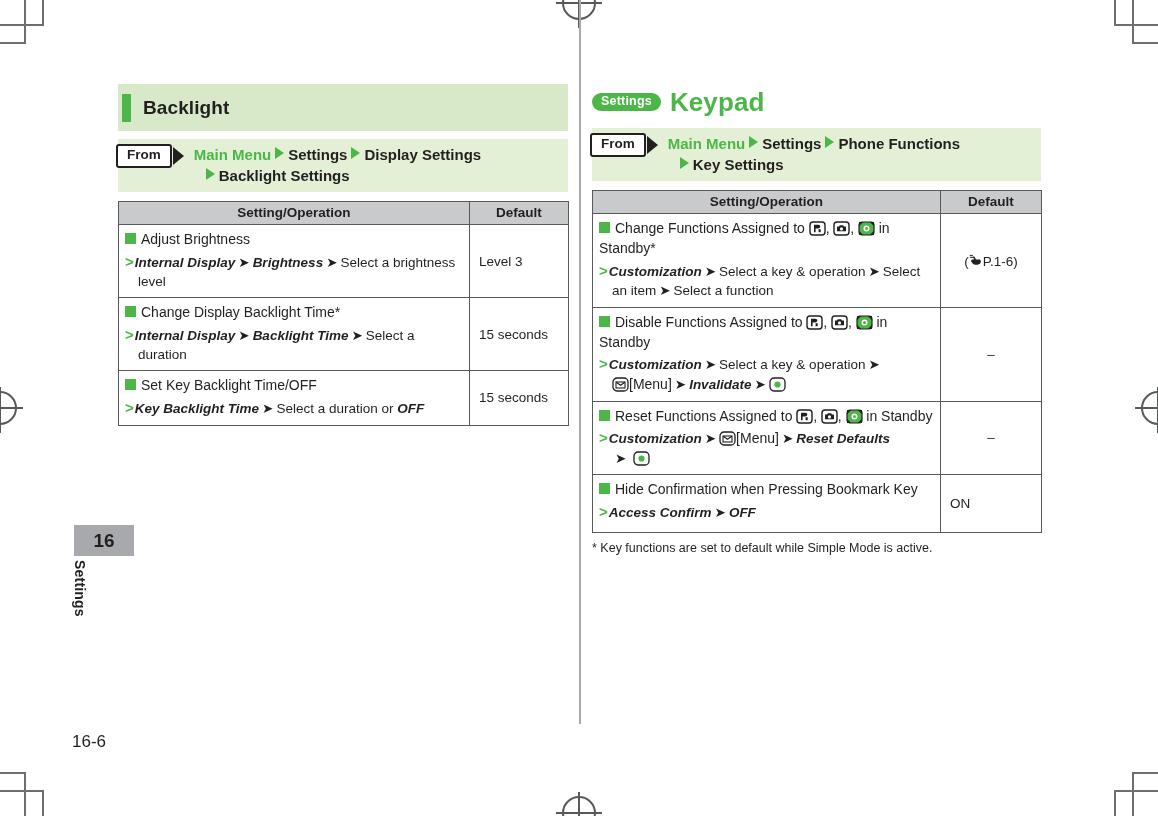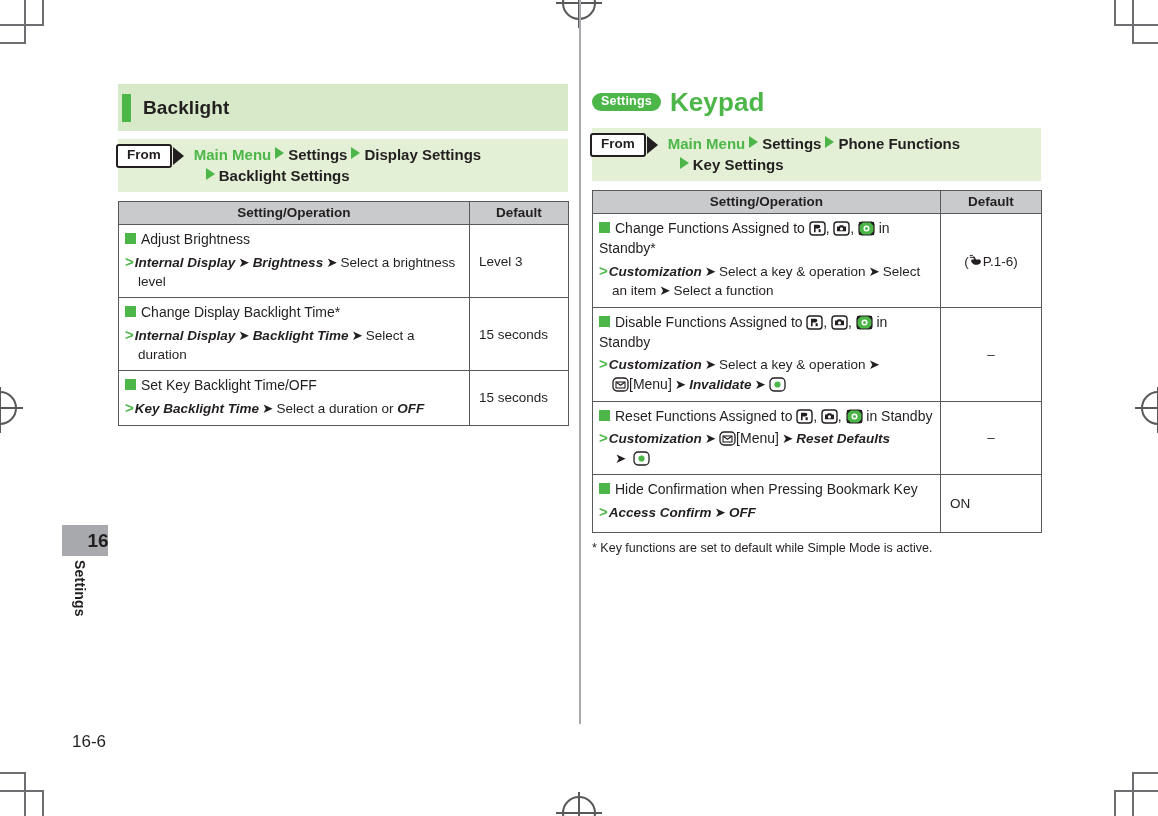--- a/index.html
+++ b/index.html
@@ -115,22 +115,22 @@
 
   
   .keyicon{
     display:inline-block;vertical-align:-3px;width:17px;height:15px;
     line-height:0;
   }
   .keyicon svg{display:block;}
 
   
   .chapbox{
-    position:absolute;left:62px;top:525px;width:20px;height:31px;
-    background:#a7a9ac;display:flex;align-items:center;justify-content:center;padding-left:26px;
+    position:absolute;left:74px;top:525px;width:60px;height:31px;
+    background:#a7a9ac;display:flex;align-items:center;justify-content:center;
   }
   .chapbox span{font-size:19px;font-weight:bold;color:#231f20;}
   .chaplabel{
     position:absolute;left:62px;top:560px;width:36px;height:90px;
     display:flex;align-items:flex-start;justify-content:center;
   }
   .chaplabel span{
     font-size:14px;font-weight:bold;color:#231f20;
     writing-mode:vertical-rl;text-orientation:mixed;letter-spacing:.2px;
   }

